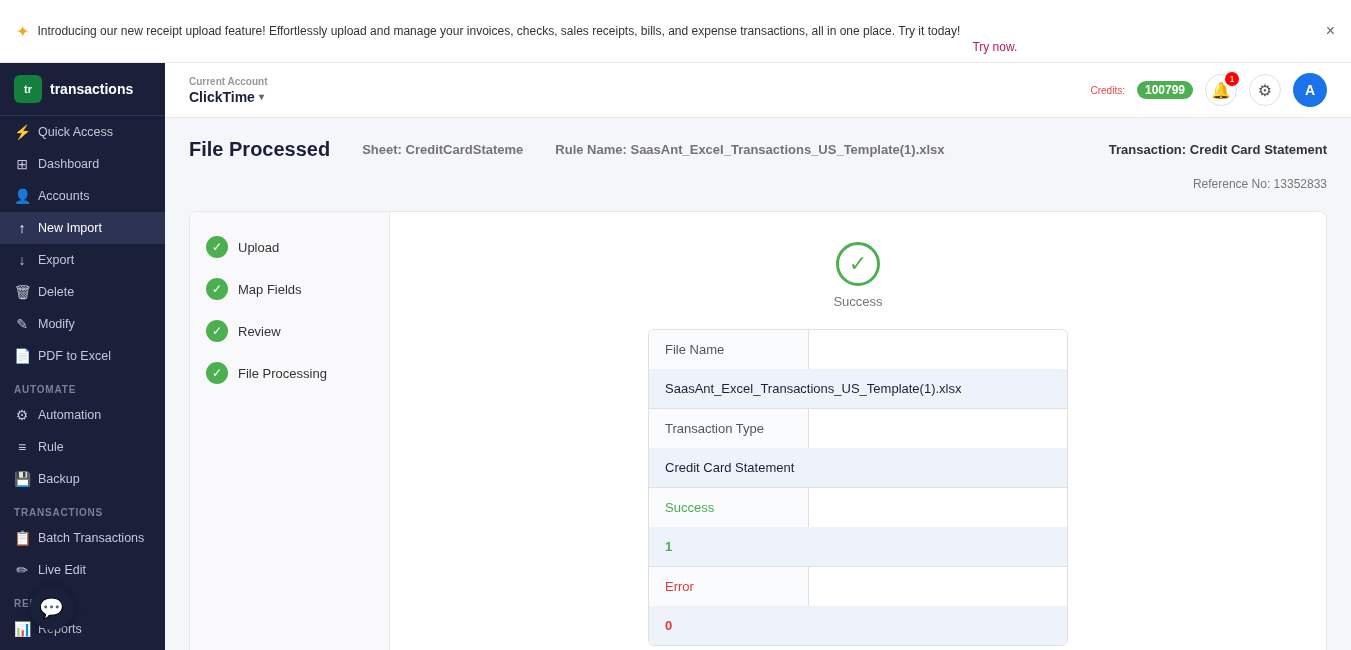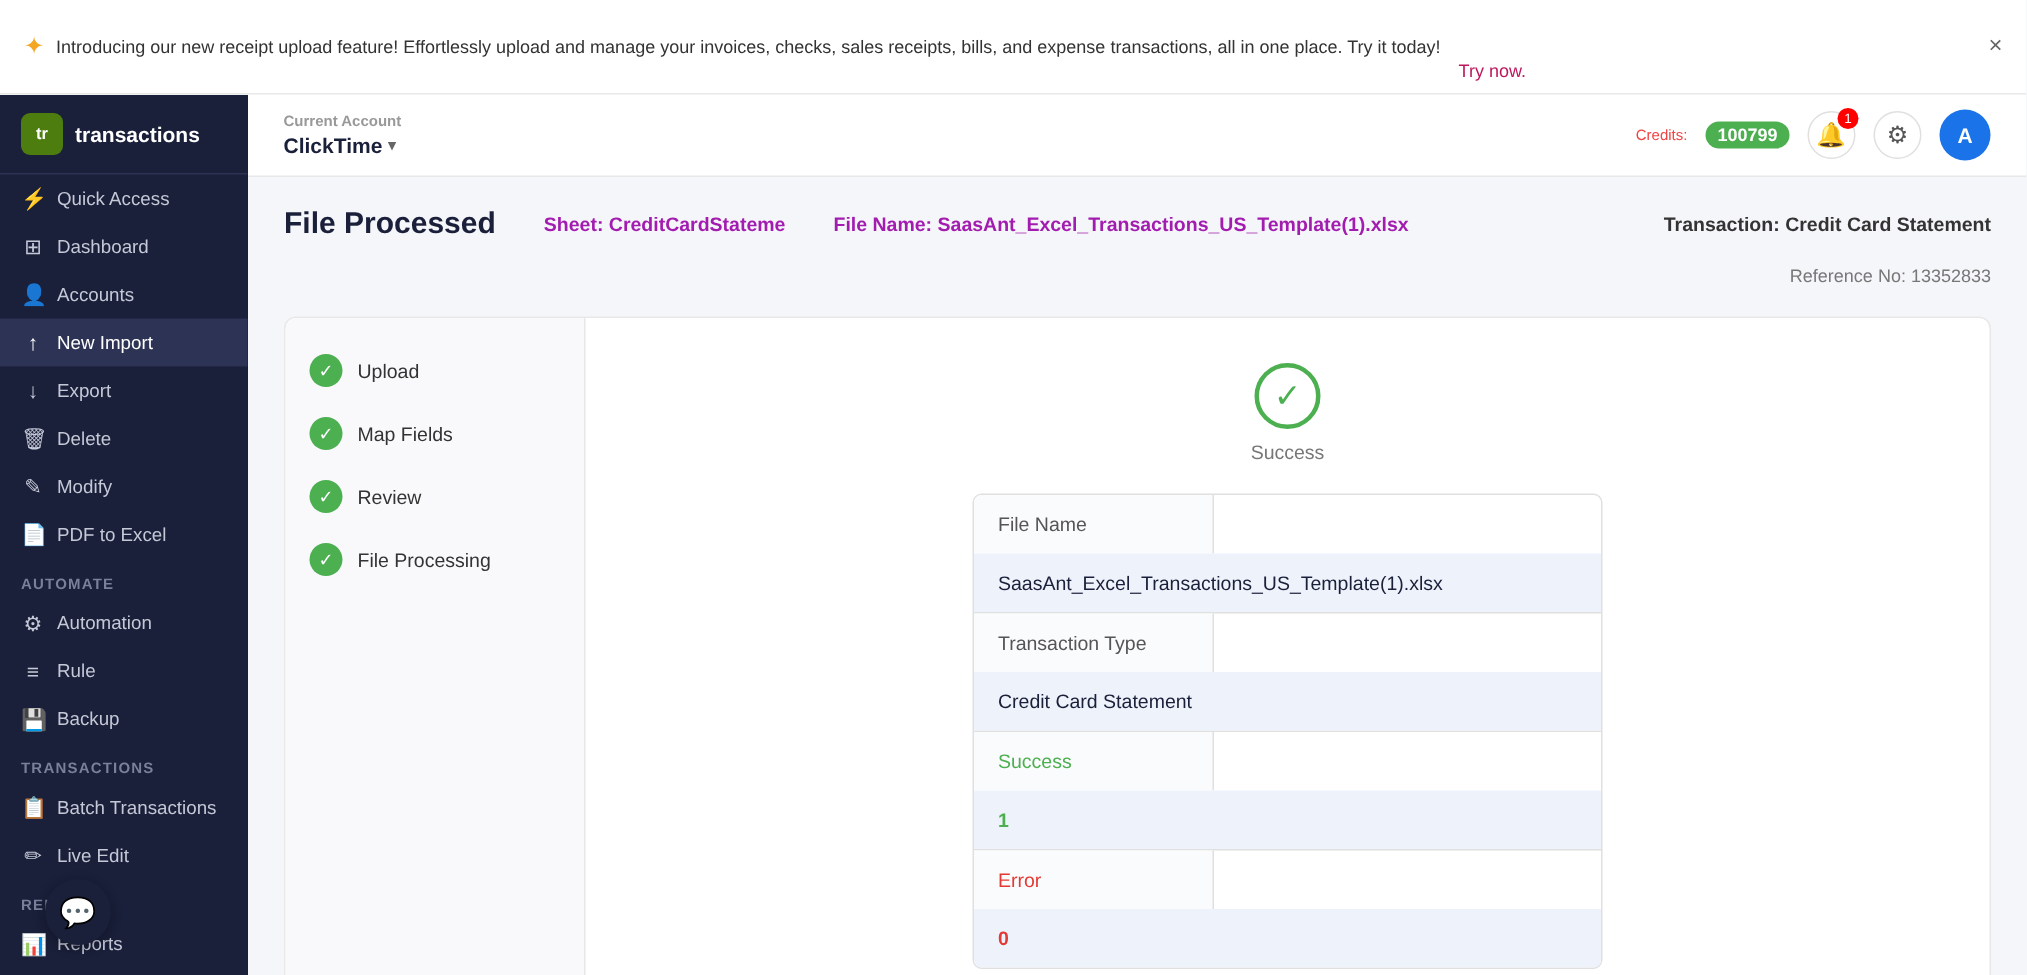--- a/index.html
+++ b/index.html
@@ -37,21 +37,21 @@
     }
     .sidebar-logo {
       display: flex;
       align-items: center;
       gap: 8px;
       padding: 12px 14px;
       border-bottom: 1px solid #2d3354;
     }
     .logo-icon {
       width: 28px; height: 28px;
-      background: #4d7c0f;
+      background: #15803d;
       border-radius: 6px;
       display: flex; align-items: center; justify-content: center;
       color: white; font-weight: bold; font-size: 11px;
     }
     .logo-text { color: white; font-weight: 600; font-size: 14px; }
 
     .sidebar-section-label {
       font-size: 10px;
       font-weight: 700;
       color: #7a7f9a;
@@ -159,21 +159,21 @@
       align-items: center;
       gap: 32px;
       margin-bottom: 16px;
       flex-wrap: wrap;
     }
     .file-processed-title {
       font-size: 20px;
       font-weight: 700;
       color: #1a1f3a;
     }
-    .file-meta { font-size: 13px; color: #a21caf; }
+    .file-meta { font-size: 13px; color: #737373; }
     .file-meta span { font-weight: 600; }
     .transaction-meta { font-size: 13px; color: #333; margin-left: auto; }
     .transaction-meta span { font-weight: 600; }
 
     .reference-no {
       text-align: right;
       font-size: 12px;
       color: #777;
       margin-bottom: 20px;
     }
@@ -428,21 +428,21 @@
     </div>
 
     <div class="page-area">
 
       <div class="file-processed-header">
         <span class="file-processed-title">File Processed</span>
         <span class="file-meta">
           <span>Sheet:</span> <span>CreditCardStateme</span>
         </span>
         <span class="file-meta">
-          <span>File Name:</span> <span>SaasAnt_Excel_Transactions_US_Template(1).xlsx</span>
+          <span>Rule Name:</span> <span>SaasAnt_Excel_Transactions_US_Template(1).xlsx</span>
         </span>
         <span class="transaction-meta">
           <span>Transaction:</span> <span>Credit Card Statement</span>
         </span>
       </div>
       <div class="reference-no">
         <span>Reference No:</span> <span>13352833</span>
       </div>
 
       <div class="steps-result-layout">

